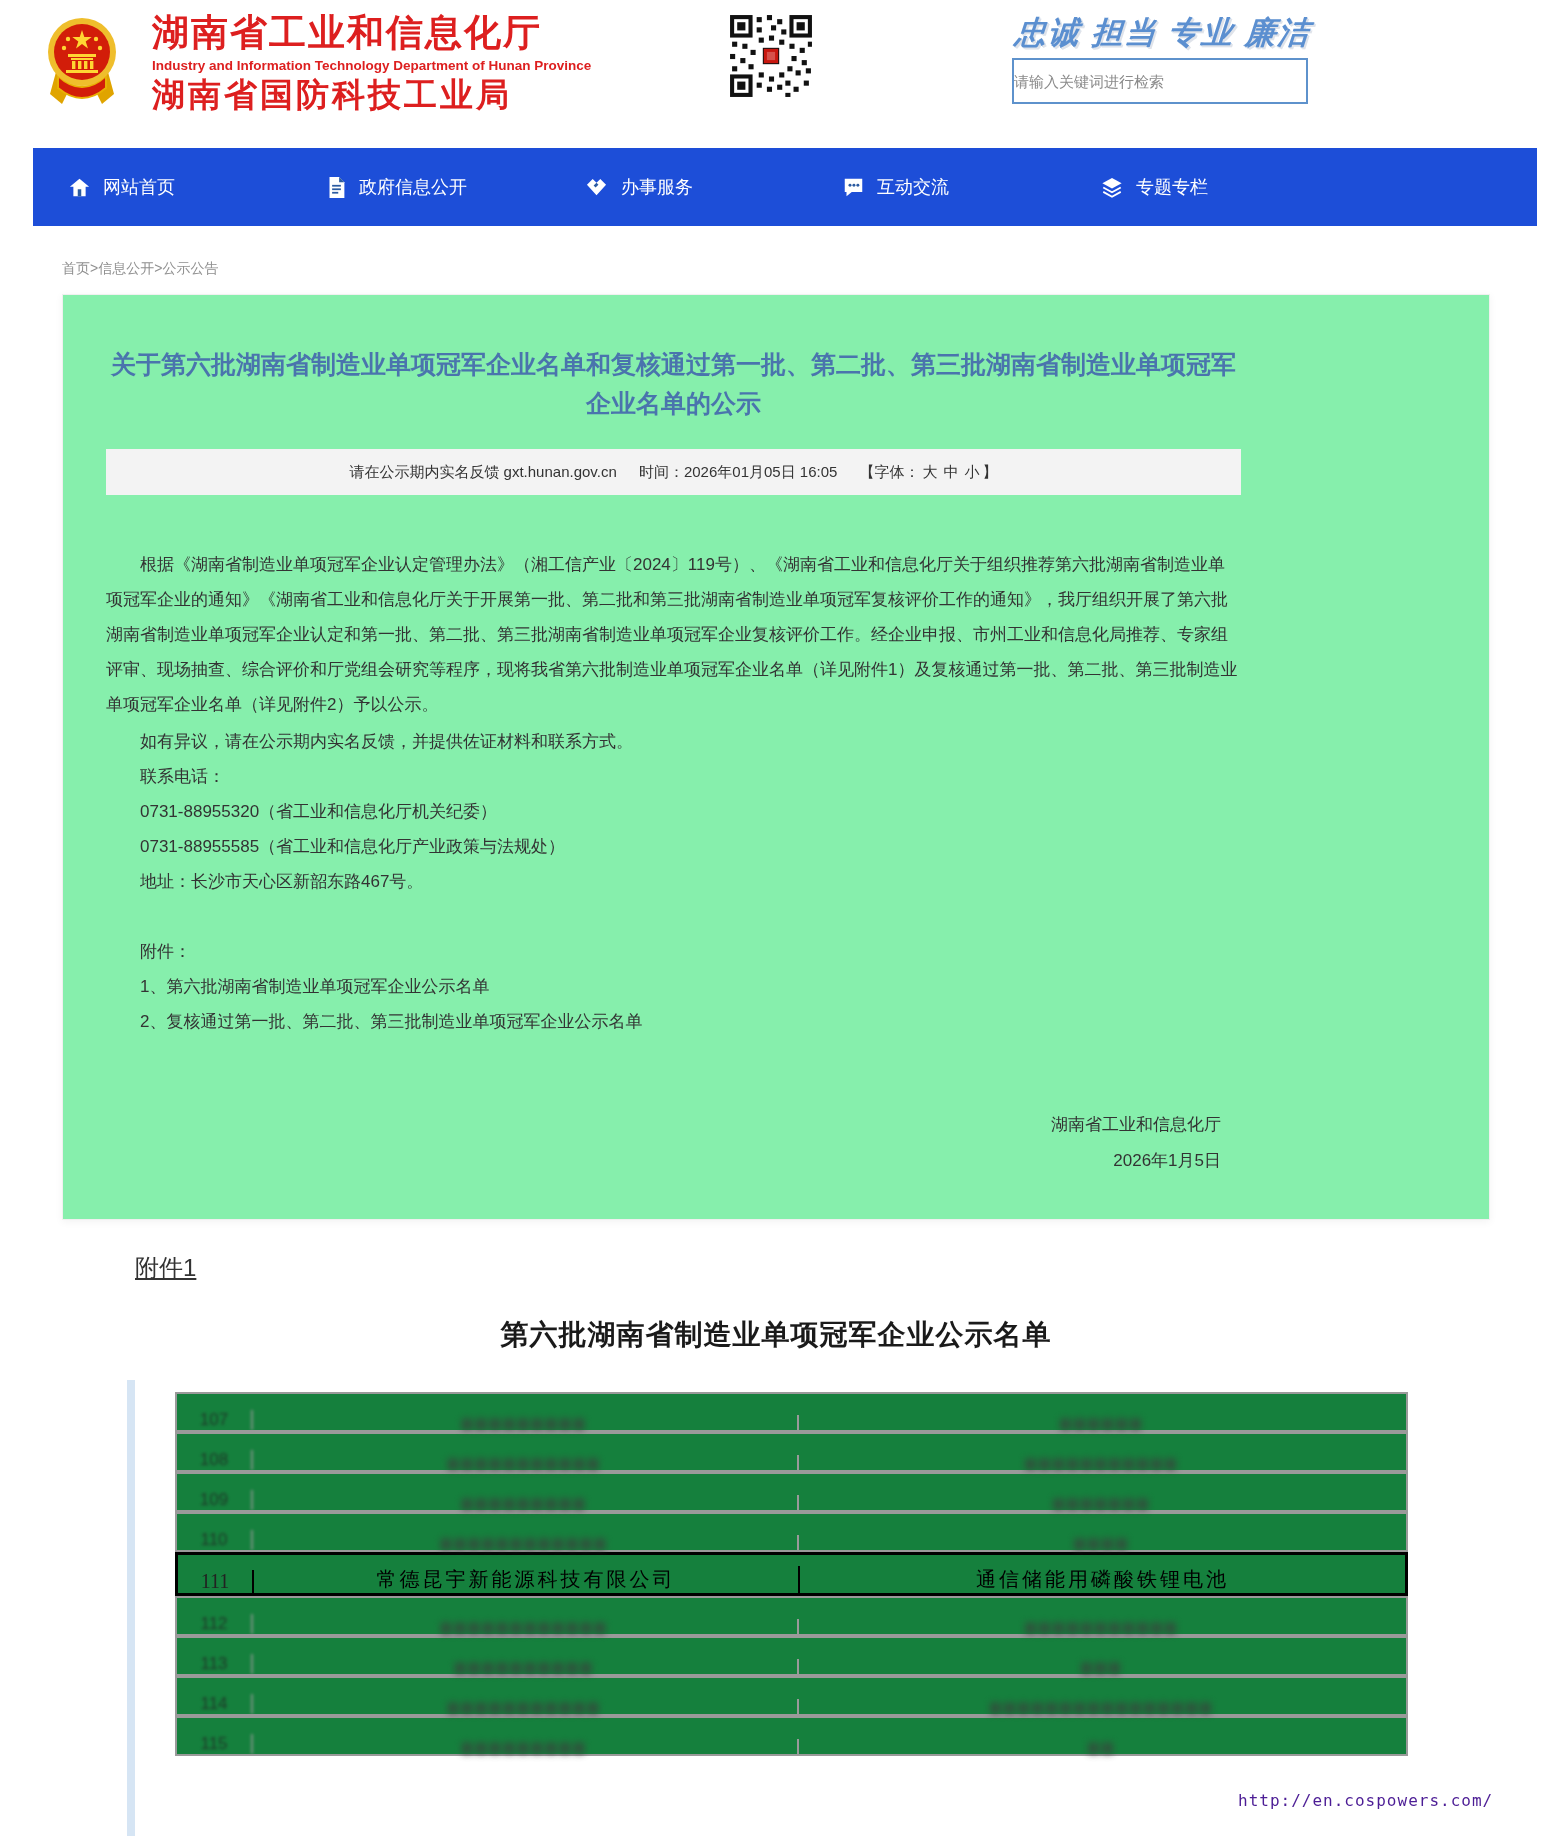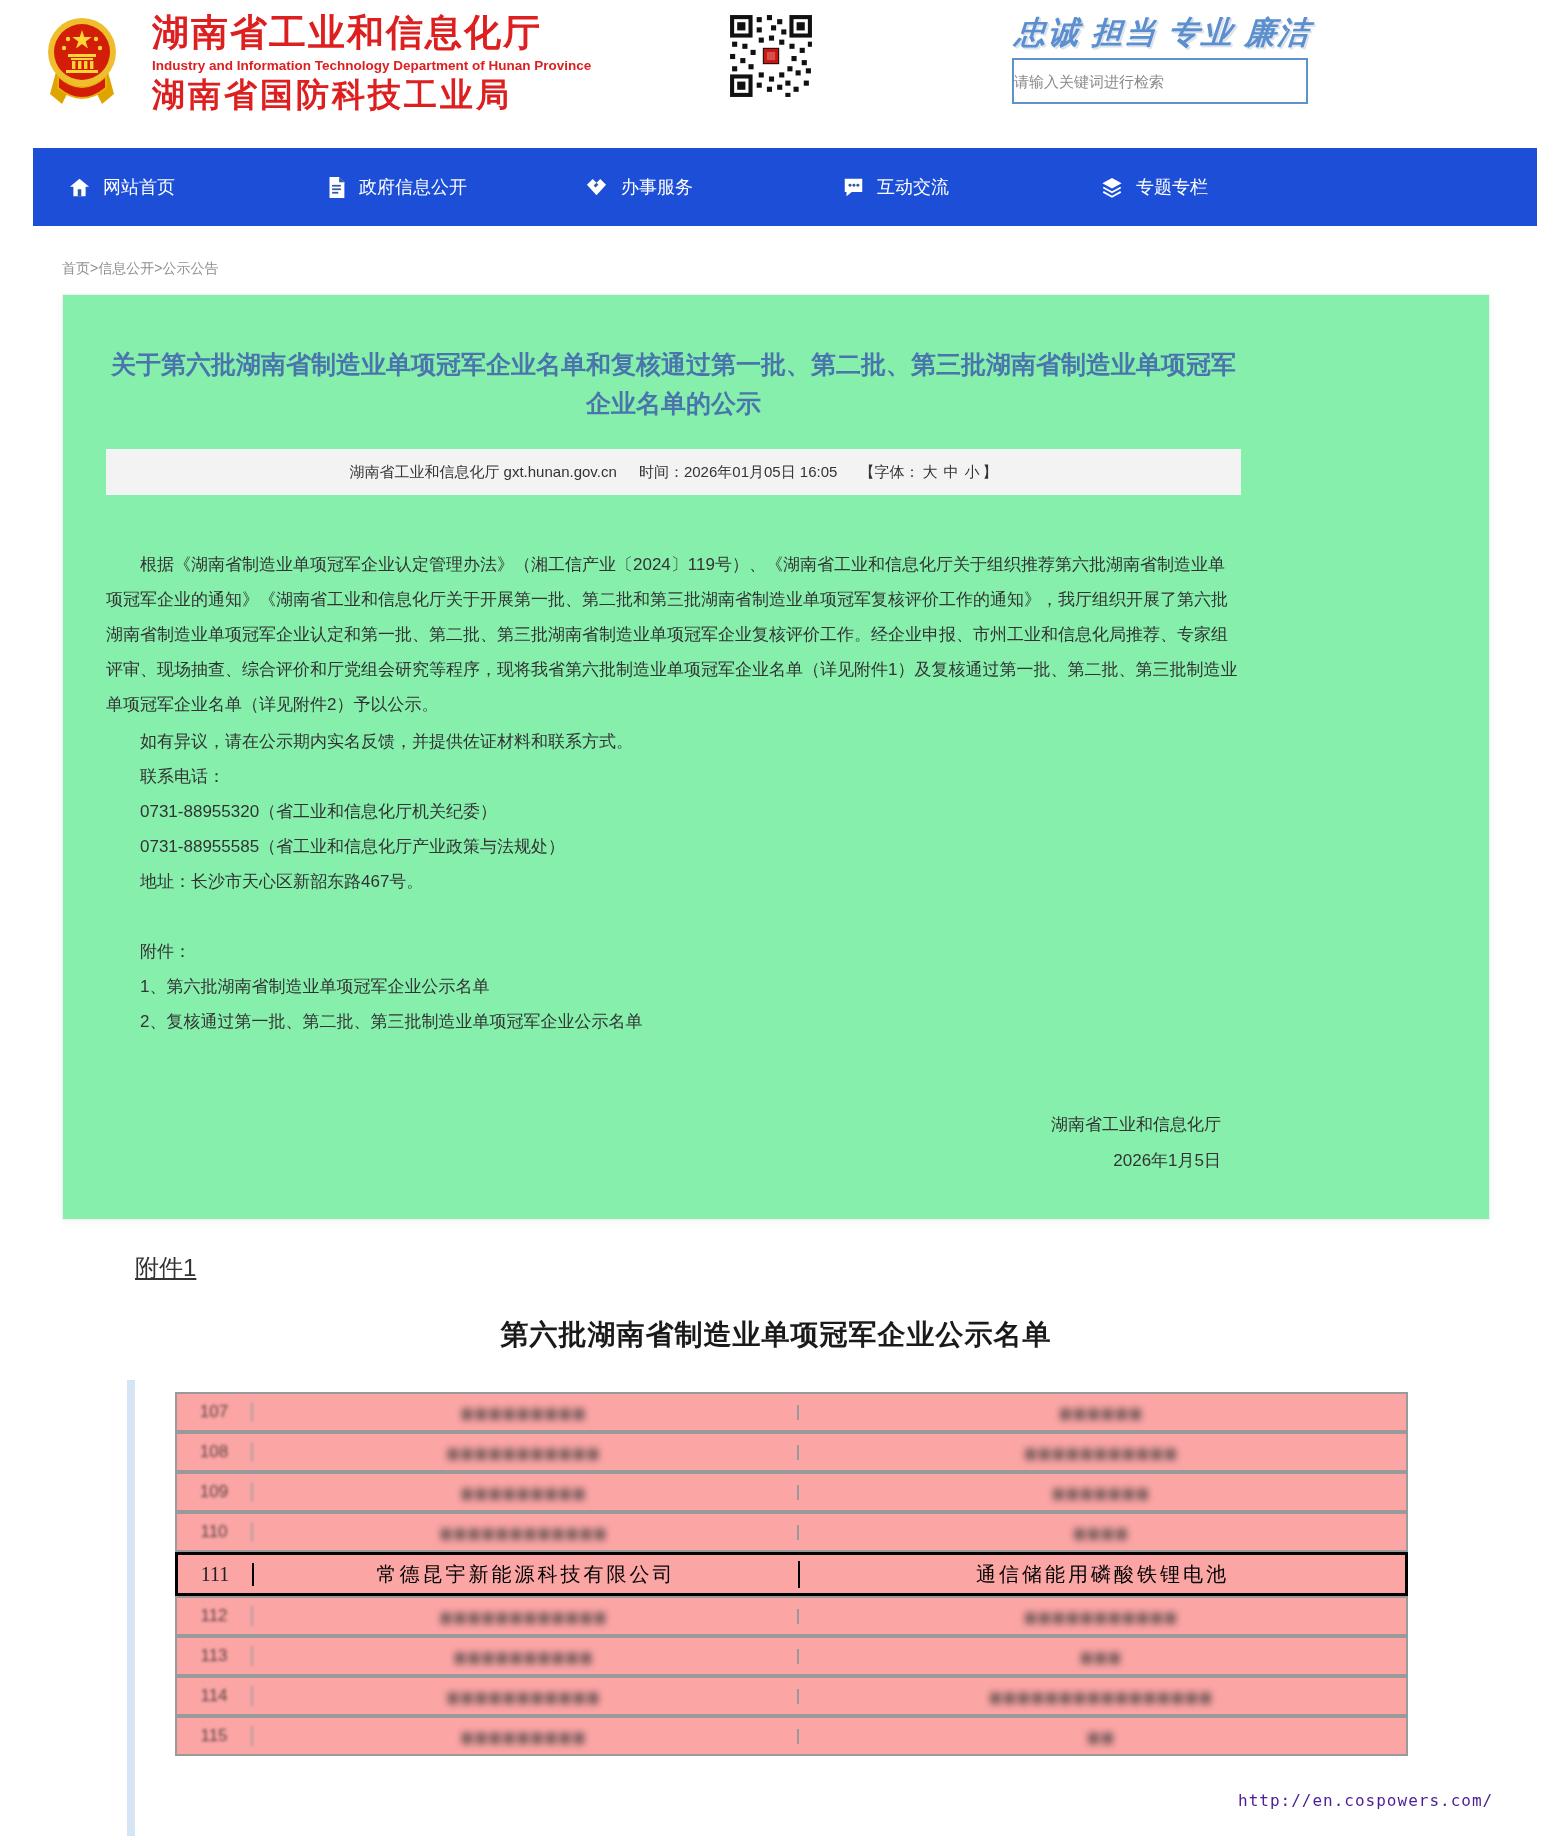--- a/index.html
+++ b/index.html
@@ -53,22 +53,22 @@
     font-size:17px; color:#333; line-height:36px; }
 
   
   .attach-label { margin:32px 0 0 135px; font-size:24px; color:#333;text-decoration:underline; }
   .attach-title { width:1428px; margin-left:62px; margin-top:32px; text-align:center;
     font-size:28px; font-weight:bold; color:#1a1a1a; letter-spacing:1px; }
   .attach-box { position:relative; margin-left:127px; margin-top:26px; width:1396px;
     height:526px; overflow:hidden; background:#fff; }
   .stripe-left { position:absolute; left:0; top:0; bottom:0; width:8px; background:#d6e5f4; }
   .tbl { position:absolute; left:48px; top:12px; width:1233px; }
-  .trow { display:flex; align-items:center; height:40px; border:2px solid #9a9a9a;
-    background:#fca5a5; }
+  .trow { display:flex; align-items:flex-end; height:40px; border:2px solid #9a9a9a;
+    background:#15803d; }
   .c-no { width:76px; border-right:2px solid #9a9a9a; display:flex; align-items:center;
     justify-content:center; font-size:17px; color:#222; }
   .c-co { width:546px; border-right:2px solid #9a9a9a; display:flex; align-items:center;
     justify-content:center; }
   .c-pr { flex:1; display:flex; align-items:center; justify-content:center; }
   .trow.blur .bt { filter:blur(3.5px); opacity:.7; font-size:13px; letter-spacing:4px;
     color:#3c3c3c; white-space:nowrap; }
   .trow.blur .c-no { filter:blur(1.8px); opacity:.75; }
   .trow.hl { border:3px solid #000; height:44px;
     font-family:"Liberation Serif","DejaVu Serif",serif; color:#000; }
@@ -217,21 +217,21 @@
 
 <div class="breadcrumb">
   <span>首页</span><span>&gt;</span><span>信息公开</span><span>&gt;</span><span>公示公告</span>
 </div>
 
 <div class="card">
   <div class="card-inner">
     <div class="article-title">关于第六批湖南省制造业单项冠军企业名单和复核通过第一批、第二批、第三批湖南省制造业单项冠军企业名单的公示</div>
 
     <div class="meta">
-      <span>湖南省工业和信息化厅 gxt.hunan.gov.cn</span><span class="sep"></span>
+      <span>请在公示期内实名反馈 gxt.hunan.gov.cn</span><span class="sep"></span>
       <span>时间：2026年01月05日 16:05</span><span class="sep"></span>
       <span>【字体：</span><a>大</a><a>中</a><a>小</a><span>】</span>
     </div>
 
     <div class="body-text">
       <p class="first">根据《湖南省制造业单项冠军企业认定管理办法》（湘工信产业〔2024〕119号）、《湖南省工业和信息化厅关于组织推荐第六批湖南省制造业单项冠军企业的通知》《湖南省工业和信息化厅关于开展第一批、第二批和第三批湖南省制造业单项冠军复核评价工作的通知》，我厅组织开展了第六批湖南省制造业单项冠军企业认定和第一批、第二批、第三批湖南省制造业单项冠军企业复核评价工作。经企业申报、市州工业和信息化局推荐、专家组评审、现场抽查、综合评价和厅党组会研究等程序，现将我省第六批制造业单项冠军企业名单（详见附件1）及复核通过第一批、第二批、第三批制造业单项冠军企业名单（详见附件2）予以公示。</p>
       <p>如有异议，请在公示期内实名反馈，并提供佐证材料和联系方式。</p>
       <p>联系电话：</p>
       <p>0731-88955320（省工业和信息化厅机关纪委）</p>
       <p>0731-88955585（省工业和信息化厅产业政策与法规处）</p>

